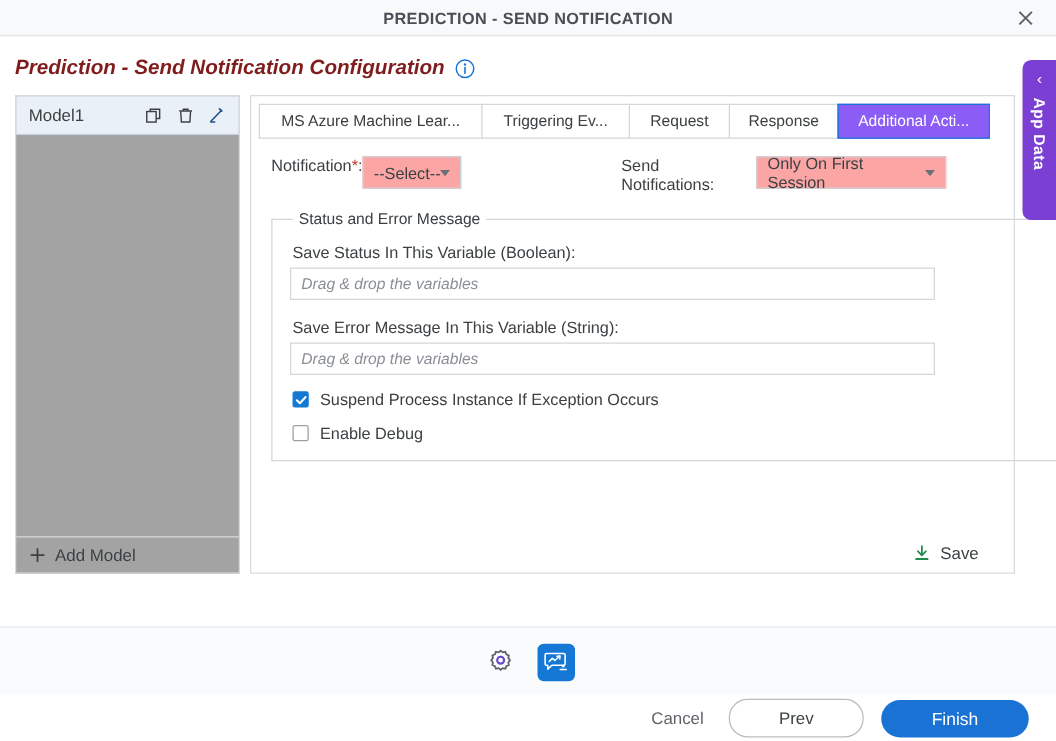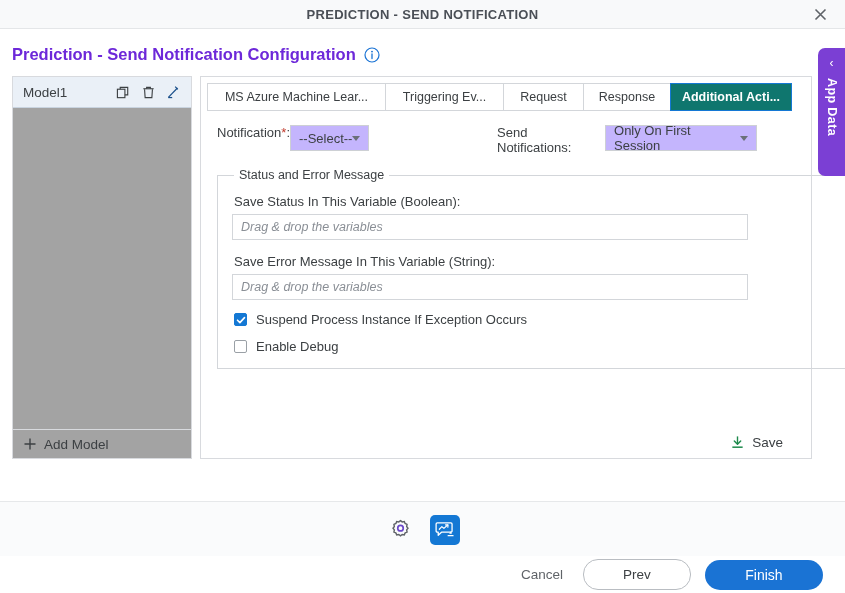--- a/index.html
+++ b/index.html
@@ -49,21 +49,22 @@
   
   .page-head {
     display: flex;
     align-items: center;
     gap: 8px;
     padding: 16px 0 12px 12px;
   }
   .page-title {
     font-size: 16.5px;
     font-weight: bold;
-    color: #6d28d9;
+    color: #7f1d1d;
+    font-style: italic;
   }
   .info-icon { display:flex; align-items:center; cursor:pointer; }
 
   
   .content {
     display: flex;
     align-items: flex-start;
     padding: 0 0 0 12px;
     gap: 8px;
   }
@@ -133,24 +134,23 @@
     justify-content: center;
     padding: 0 12px;
     font-size: 12.5px;
     color: #3c4043;
     cursor: pointer;
     white-space: nowrap;
     box-sizing: border-box;
   }
   .tab:last-child { border-right: 1px solid #d3d6da; }
   .tab.active {
-    background: #0f766e;
+    background: #8b5cf6;
     border-color: #1478d4;
     color: #ffffff;
-    font-weight: bold;
   }
   .tab.w1 { width: 178px; }
   .tab.w2 { width: 118px; }
   .tab.w3 { width: 80px; }
   .tab.w4 { width: 87px; }
   .tab.w5 { width: 122px; }
 
   
   .form-body { padding: 14px 16px 0 16px; }
   .row { display: flex; gap: 20px; }
@@ -159,21 +159,21 @@
   .field.right { width: 260px; }
   .field-label {
     font-size: 13px;
     color: #3c4043;
     margin-bottom: 5px;
   }
   .req { color: #c0392b; }
   .select {
     height: 26px;
     border: 1px solid #cdd0d4;
-    background: #c4b5fd;
+    background: #fca5a5;
     display: flex;
     align-items: center;
     padding: 0 8px;
     font-size: 13px;
     color: #3c4043;
     justify-content: space-between;
     cursor: pointer;
     box-sizing: border-box;
   }
   .caret {

